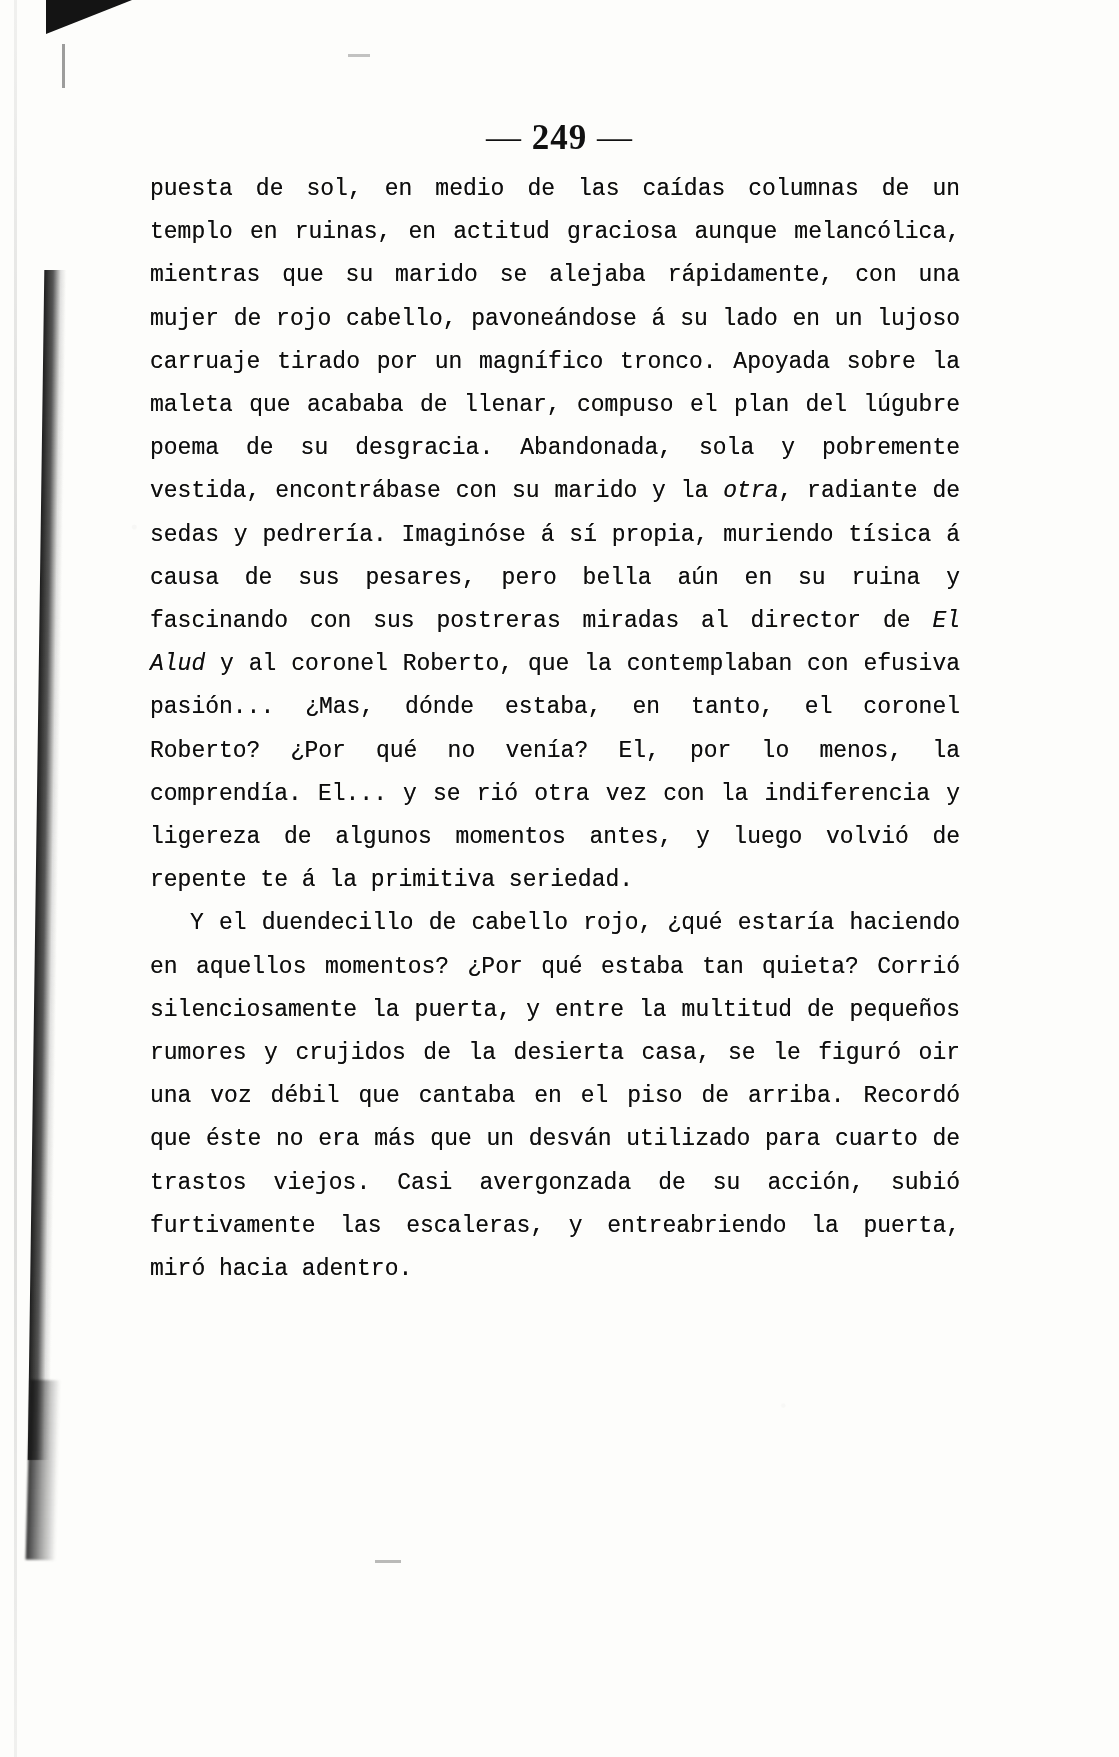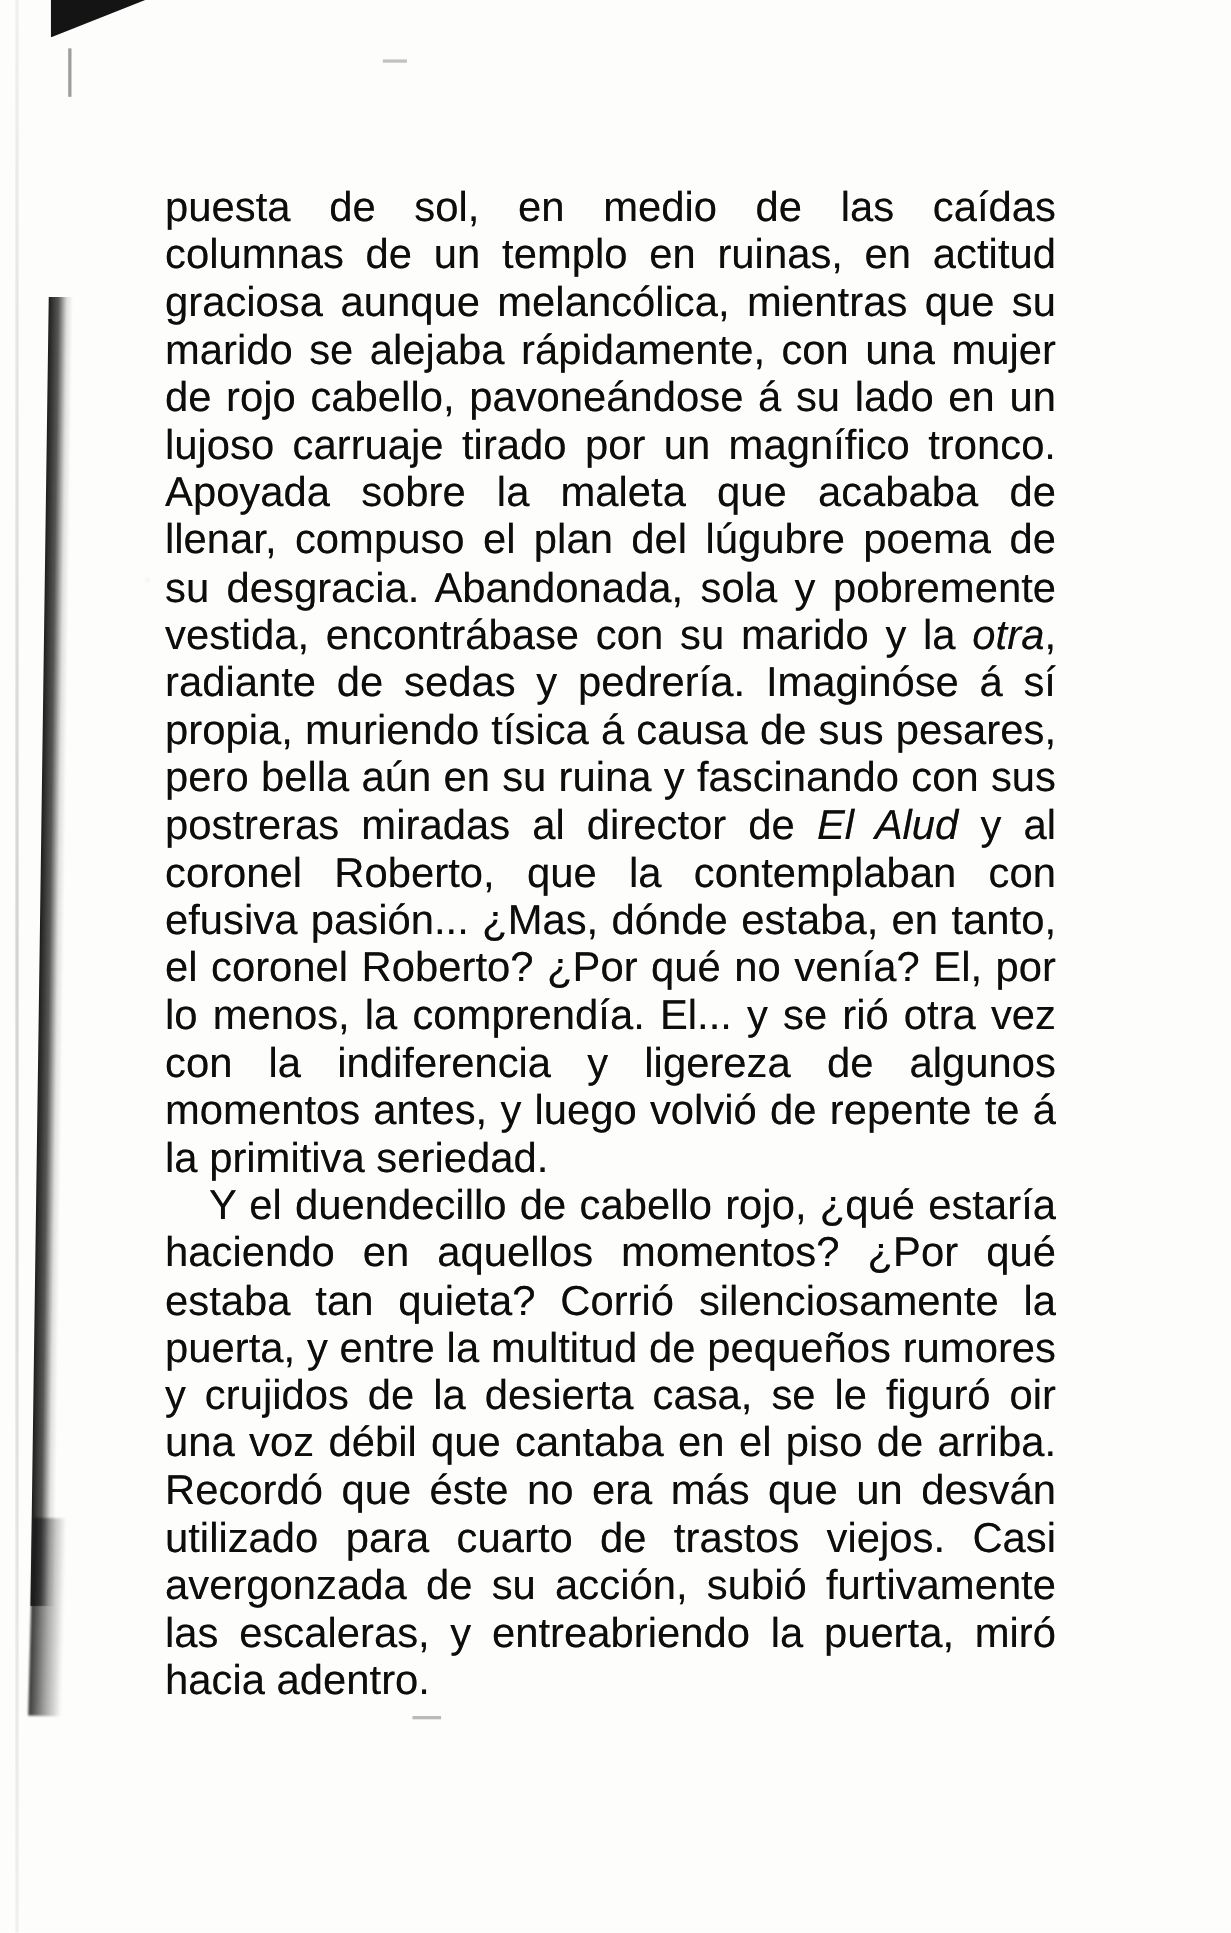--- a/index.html
+++ b/index.html
@@ -116,25 +116,25 @@
     font-family: "Liberation Serif", serif;
   }
   .folio .dash { font-weight: normal; }
 
   .textblock {
     position: absolute;
     top: 168px;
     left: 150px;
     width: 810px;
     color: #0d0d0d;
-    font-size: 38px;
+    font-size: 23px;
     line-height: 43.2px;
     text-align: justify;
     text-justify: inter-word;
-    font-family: Liberation Sans, sans-serif;
+    font-family: Liberation Mono, monospace;
   }
   .textblock p {
     margin: 0;
     text-indent: 0;
   }
   .textblock p.indent {
     text-indent: 40px;
   }
   .textblock i { font-style: italic; }
 
@@ -149,20 +149,25 @@
   <div class="edge-left-line"></div>
   <div class="corner-mark"></div>
   <div class="binding-smear"></div>
   <div class="binding-smear2"></div>
   <div class="top-fleck"></div>
   <div class="bottom-fleck"></div>
   <div class="bottom-fleck2"></div>
 
   <div class="content">
 
+    <div class="folio">
+      <span class="dash">—</span>
+      <span>249</span>
+      <span class="dash">—</span>
+    </div>
 
     <div class="textblock">
       <p id="para-1"><span>puesta de sol, en medio de las caídas columnas de un templo en ruinas, en actitud graciosa aunque melancólica, mientras que su marido se alejaba rápidamente, con una mujer de rojo cabello, pavoneándose á su lado en un lujoso carruaje tirado por un magnífico tronco. Apoyada sobre la maleta que acababa de llenar, compuso el plan del lúgubre poema de su desgracia. Abandonada, sola y pobremente vestida, encontrábase con su marido y la </span><i>otra</i><span>, radiante de sedas y pedrería. Imaginóse á sí propia, muriendo tísica á causa de sus pesares, pero bella aún en su ruina y fascinando con sus postreras miradas al director de </span><i>El Alud</i><span> y al coronel Roberto, que la contemplaban con efusiva pasión... ¿Mas, dónde estaba, en tanto, el coronel Roberto? ¿Por qué no venía? El, por lo menos, la comprendía. El... y se rió otra vez con la indiferencia y ligereza de algunos momentos antes, y luego volvió de repente te á la primitiva seriedad.</span></p>
       <p class="indent" id="para-2"><span>Y el duendecillo de cabello rojo, ¿qué estaría haciendo en aquellos momentos? ¿Por qué estaba tan quieta? Corrió silenciosamente la puerta, y entre la multitud de pequeños rumores y crujidos de la desierta casa, se le figuró oir una voz débil que cantaba en el piso de arriba. Recordó que éste no era más que un desván utilizado para cuarto de trastos viejos. Casi avergonzada de su acción, subió furtivamente las escaleras, y entreabriendo la puerta, miró hacia adentro.</span></p>
     </div>
 
   </div>
 </div>
 
 </body></html>

